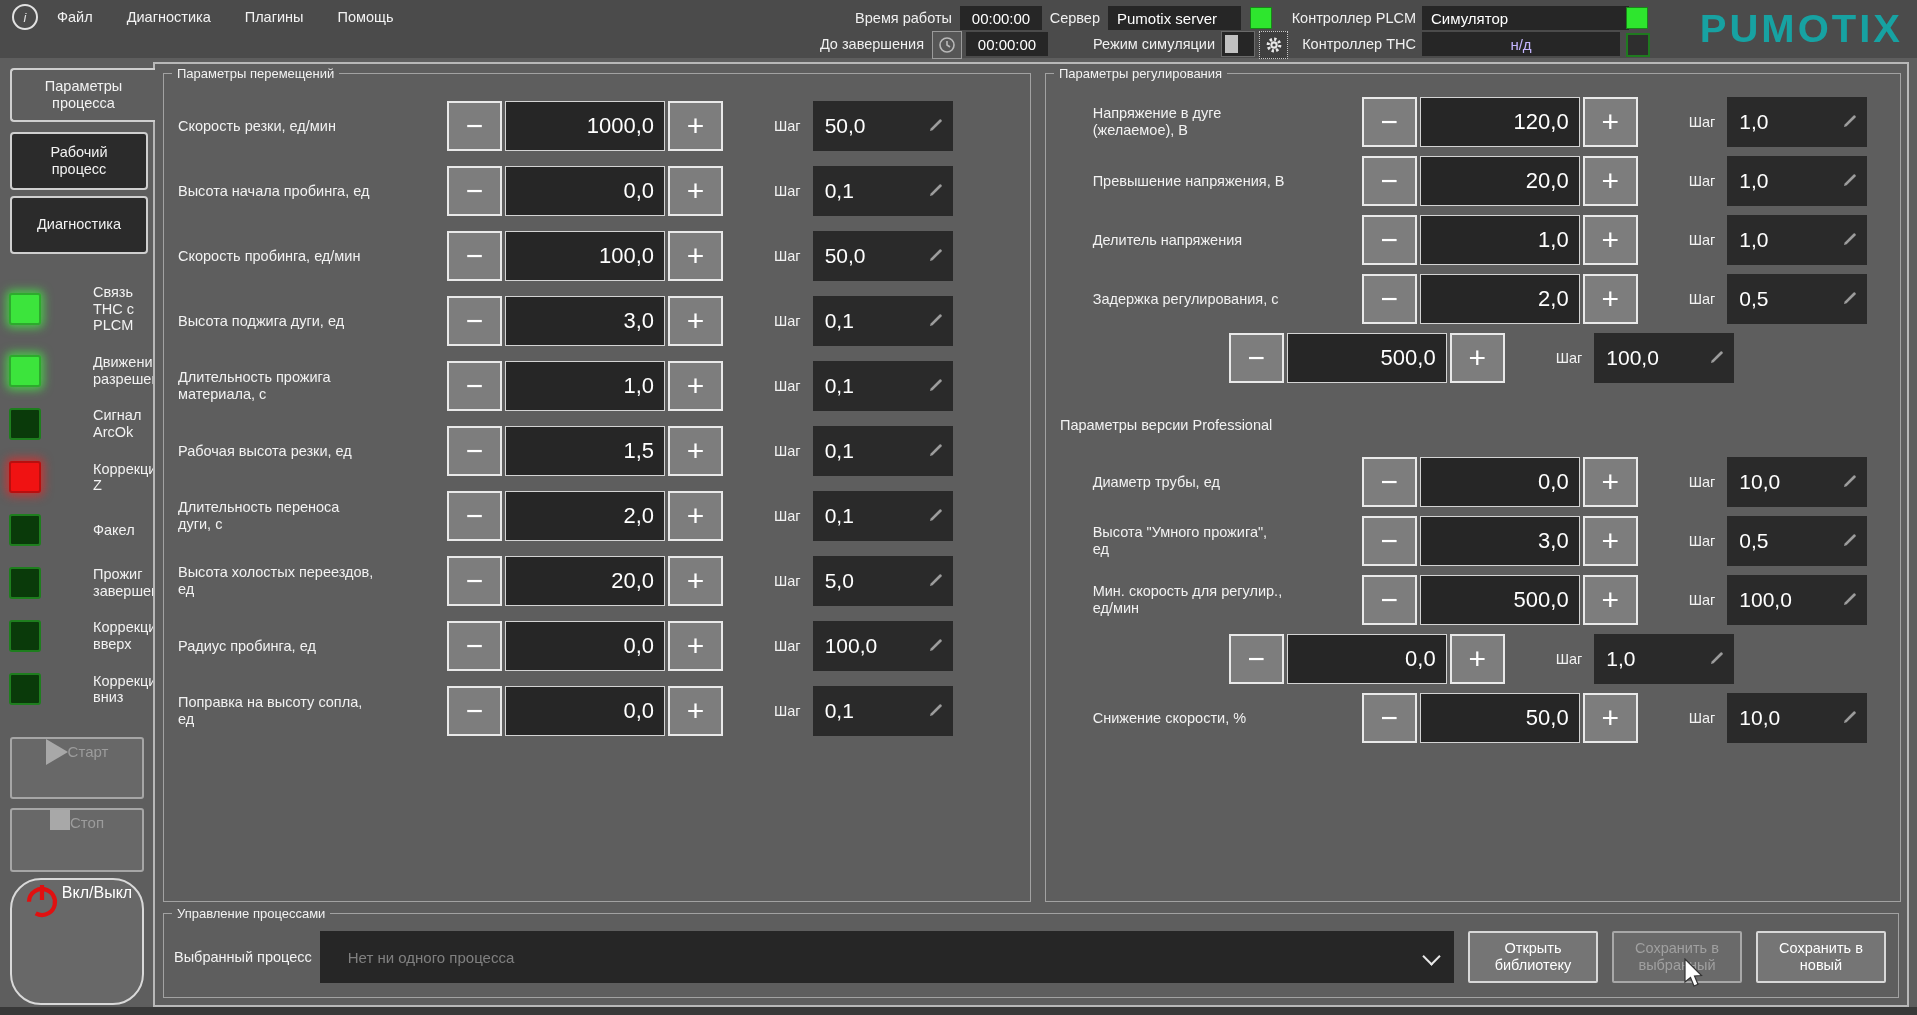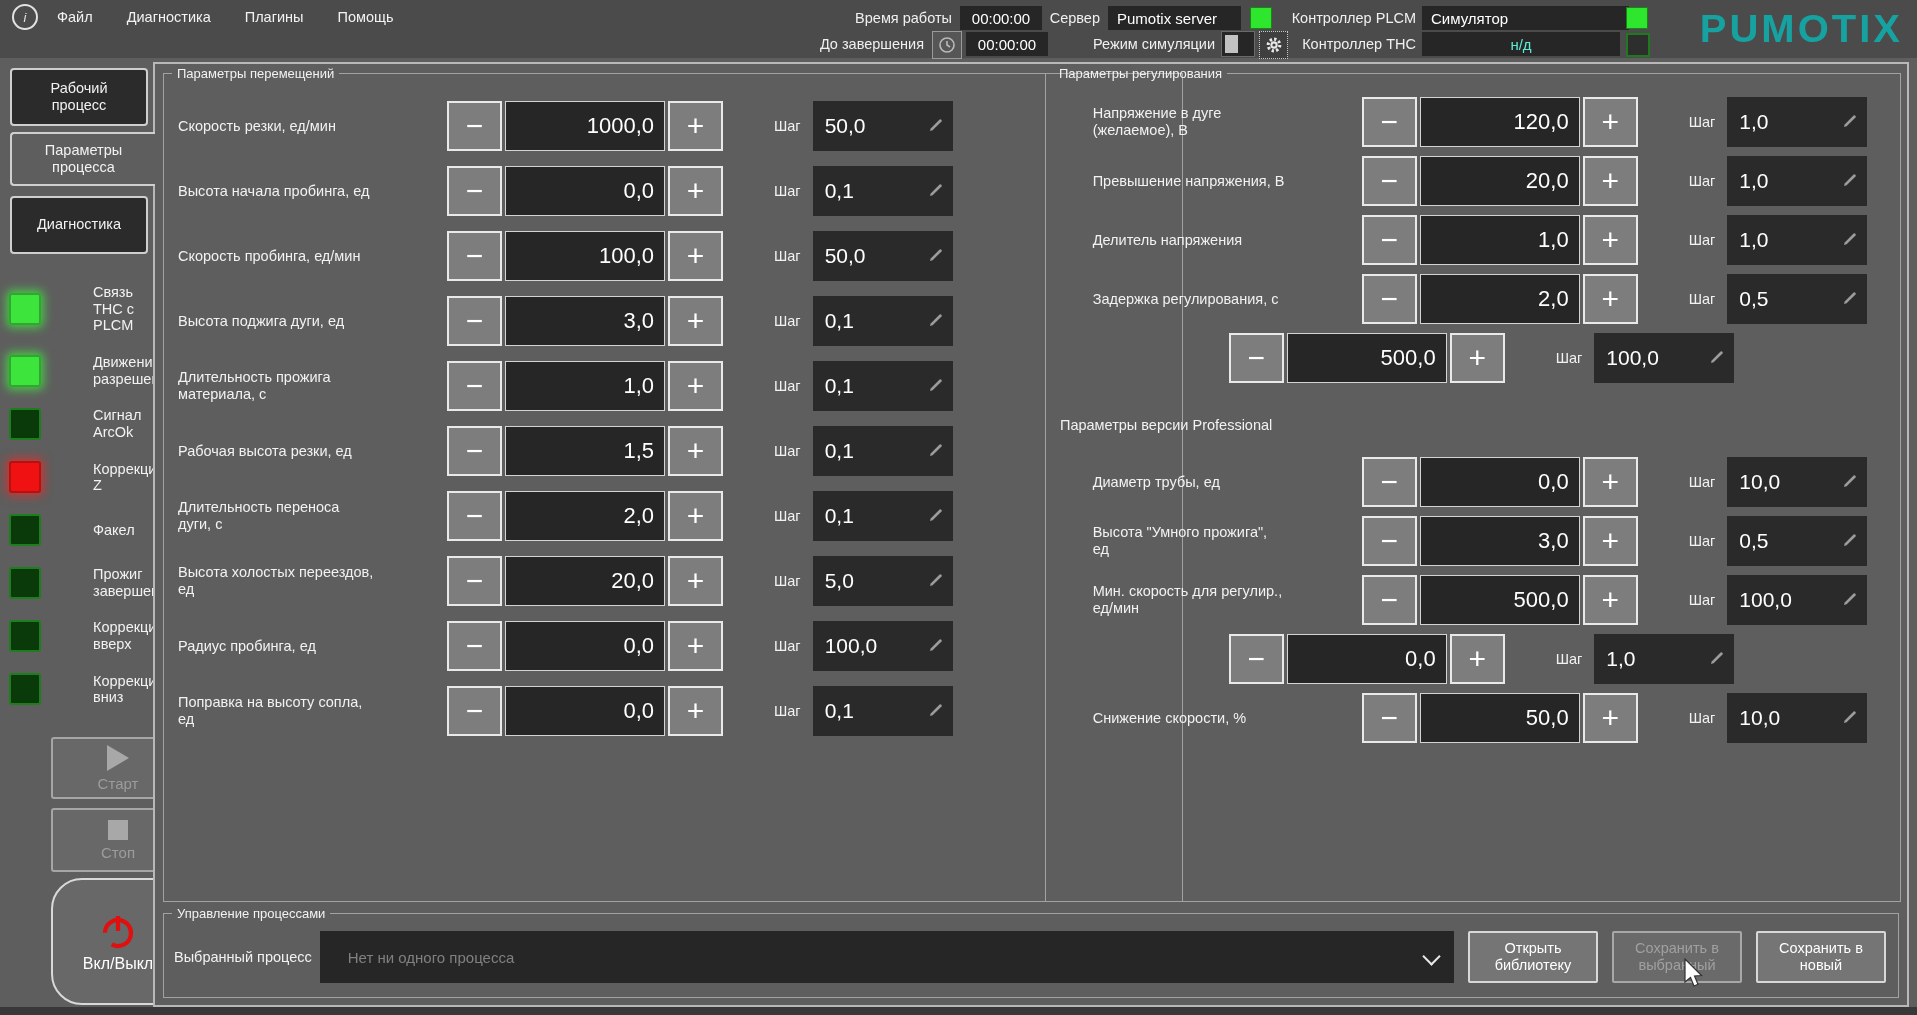--- a/index.html
+++ b/index.html
@@ -8,21 +8,21 @@
   
   .topbar{position:absolute;left:0;top:0;width:100%;height:58px;background:#4b4b4b;}
   .menubar{position:absolute;left:12px;top:0;height:34px;display:flex;align-items:center;}
   .info-icon{width:22px;height:22px;border:2px solid #e2e2e2;border-radius:50%;display:flex;
              align-items:center;justify-content:center;font-size:13px;font-style:italic;color:#e2e2e2;margin-right:2px;}
   .menu-item{padding:0 17px;font-size:14.5px;color:#f2f2f2;cursor:default;}
   .tb-lbl{position:absolute;height:24px;line-height:24px;font-size:14.5px;color:#f0f0f0;text-align:right;}
   .box{position:absolute;height:24px;background:#262626;display:flex;align-items:center;font-size:15px;color:#fff;}
   .box.center{justify-content:center;}
   .box.padded{padding-left:9px;}
-  .muted{color:#5eead4;}
+  .muted{color:#c4b5fd;}
   .led-sq{position:absolute;width:20px;height:20px;}
   .led-sq.on{background:#2ee62e;border:1px solid #198519;}
   .led-sq.off{background:#2e2e2e;border:2px solid #1f7a1f;}
   .icon-btn{position:absolute;display:flex;align-items:center;justify-content:center;background:#4b4b4b;}
   .clock-btn{width:28px;height:26px;border:1px solid #9a9a9a;background:#565656;}
   .toggle{width:34px;height:26px;background:#262626;border:1px solid #6a6a6a;box-sizing:border-box;}
   .toggle .knob{position:absolute;left:3px;top:3px;width:13px;height:18px;background:#c2c2c2;}
   .gear-btn{width:27px;height:26px;border:1px dotted #c9c9c9;background:#3f3f3f;}
   .logo{position:absolute;right:14px;top:7px;font-size:40px;font-weight:700;letter-spacing:3px;
         color:#17a2a2;transform:scaleY(.95);}
@@ -34,32 +34,32 @@
   .side-tab.mid{height:54px;margin-bottom:10px;}
   .side-tab.active{background:#5e5e5e;width:145px;border-right:none;border-radius:4px 0 0 4px;z-index:4;position:relative;}
   .indicators{position:absolute;left:9px;top:284px;width:142px;}
   .ind{display:flex;align-items:center;margin-bottom:20px;gap:41px;}
   .led{flex:none;width:32px;height:32px;border-radius:3px;margin-right:11px;box-sizing:border-box;}
   .led.green{background:#3ce43c;border:2px solid #2daa2d;box-shadow:0 0 10px 3px rgba(70,230,70,.75);}
   .led.dark{background:#0a3a0a;border:2px solid #1e7e1e;}
   .led.red{background:#f01212;border:2px solid #b80f0f;box-shadow:0 0 10px 3px rgba(240,40,40,.7);}
   .ind-lbl{font-size:14.5px;line-height:1.15;white-space:pre-line;}
   .side-btn{position:absolute;left:10px;width:134px;box-sizing:border-box;border:2px solid #a6a6a6;border-radius:3px;
-            background:#686868;display:flex;flex-direction:column;align-items:center;justify-content:center;margin-left:41px;}
+            background:#686868;display:flex;flex-direction:row;align-items:flex-start;justify-content:center;}
   .side-btn .cap{font-size:15px;color:#9c9c9c;margin-top:4px;}
   .play-tri{width:0;height:0;border-left:22px solid #a8a8a8;border-top:13px solid transparent;border-bottom:13px solid transparent;}
   .stop-sq{width:20px;height:20px;background:#a8a8a8;}
   .power-btn{top:878px;height:127px;border-color:#d9d9d9;border-radius:31px;}
   .power-btn .cap{font-size:16px;color:#fff;}
   
   .frame{position:absolute;left:153px;top:62px;width:1756px;height:945px;border:2px solid #b8b8b8;
          box-sizing:border-box;background:#5e5e5e;z-index:2;}
   fieldset{position:absolute;margin:0;padding:0;border:1px solid #a2a2a2;box-sizing:border-box;}
   legend{font-size:13px;color:#f2f2f2;padding:0 5px;margin-left:8px;}
-  .fs-move{left:8px;top:2px;width:1020px;height:836px;padding-top:20px;}
+  .fs-move{left:8px;top:2px;width:868px;height:836px;padding-top:20px;}
   .fs-reg{left:890px;top:2px;width:856px;height:836px;padding-top:16px;}
   .fs-proc{left:8px;top:842px;width:1736px;height:92px;}
   .param-row{display:flex;align-items:center;height:50px;margin-bottom:15px;padding-left:14px;}
   .fs-reg .param-row{margin-bottom:9px;justify-content:center;}
   .p-lbl{width:266px;font-size:14.5px;line-height:1.15;white-space:pre-line;padding-right:4px;box-sizing:border-box;}
   .sq-btn{flex:none;width:55px;height:50px;box-sizing:border-box;background:#7d7d7d;border:2px solid #e9e9e9;
           display:flex;align-items:center;justify-content:center;font-size:30px;color:#fff;margin:0 3px;}
   .val-box{flex:none;width:160px;height:50px;box-sizing:border-box;background:#262626;border:1px solid #d4d4d4;
            display:flex;align-items:center;justify-content:flex-end;padding-right:10px;font-size:22px;color:#fff;}
   .step-lbl{margin-left:48px;margin-right:12px;font-size:14.5px;}
@@ -127,24 +127,24 @@
     </span>
     <span class="tb-lbl" style="left:1288px;top:32px;width:128px">Контроллер THC</span>
     <span class="box center muted" style="left:1422px;top:32px;width:198px">н/д</span>
     <span class="led-sq off" style="left:1626px;top:33px"></span>
 
     <div class="logo">PUMOTIX</div>
   </header>
 
   <aside>
     <div class="side-tabs" id="side-tabs">
+        <div class="side-tab mid active">Параметры
+процесса</div>
         <div class="side-tab">Рабочий
 процесс</div>
-        <div class="side-tab mid active">Параметры
-процесса</div>
         <div class="side-tab">Диагностика</div>
       </div>
     <div class="indicators" id="indicators">
         <div class="ind">
           <span class="led green"></span>
           <span class="ind-lbl">Связь THC с
 PLCM</span>
         </div>
         <div class="ind">
           <span class="led green"></span>

